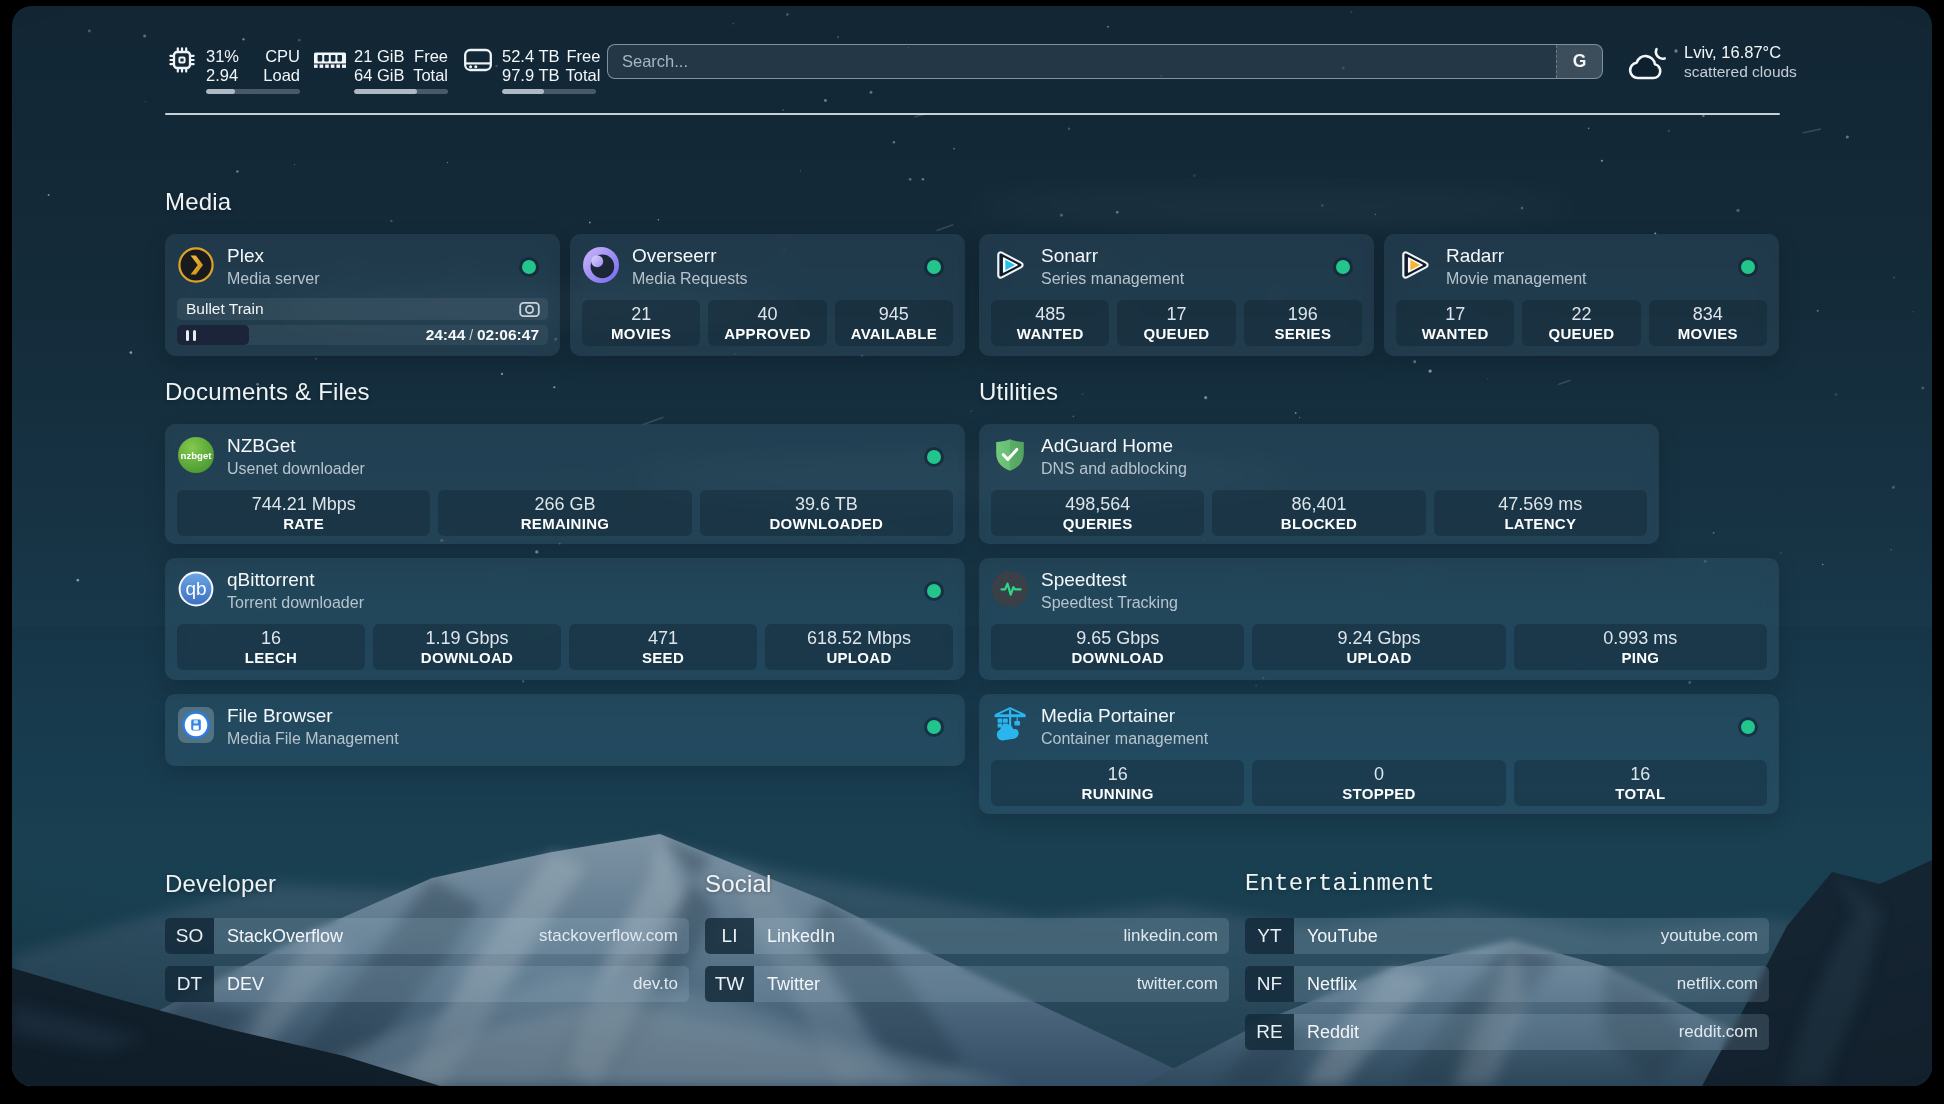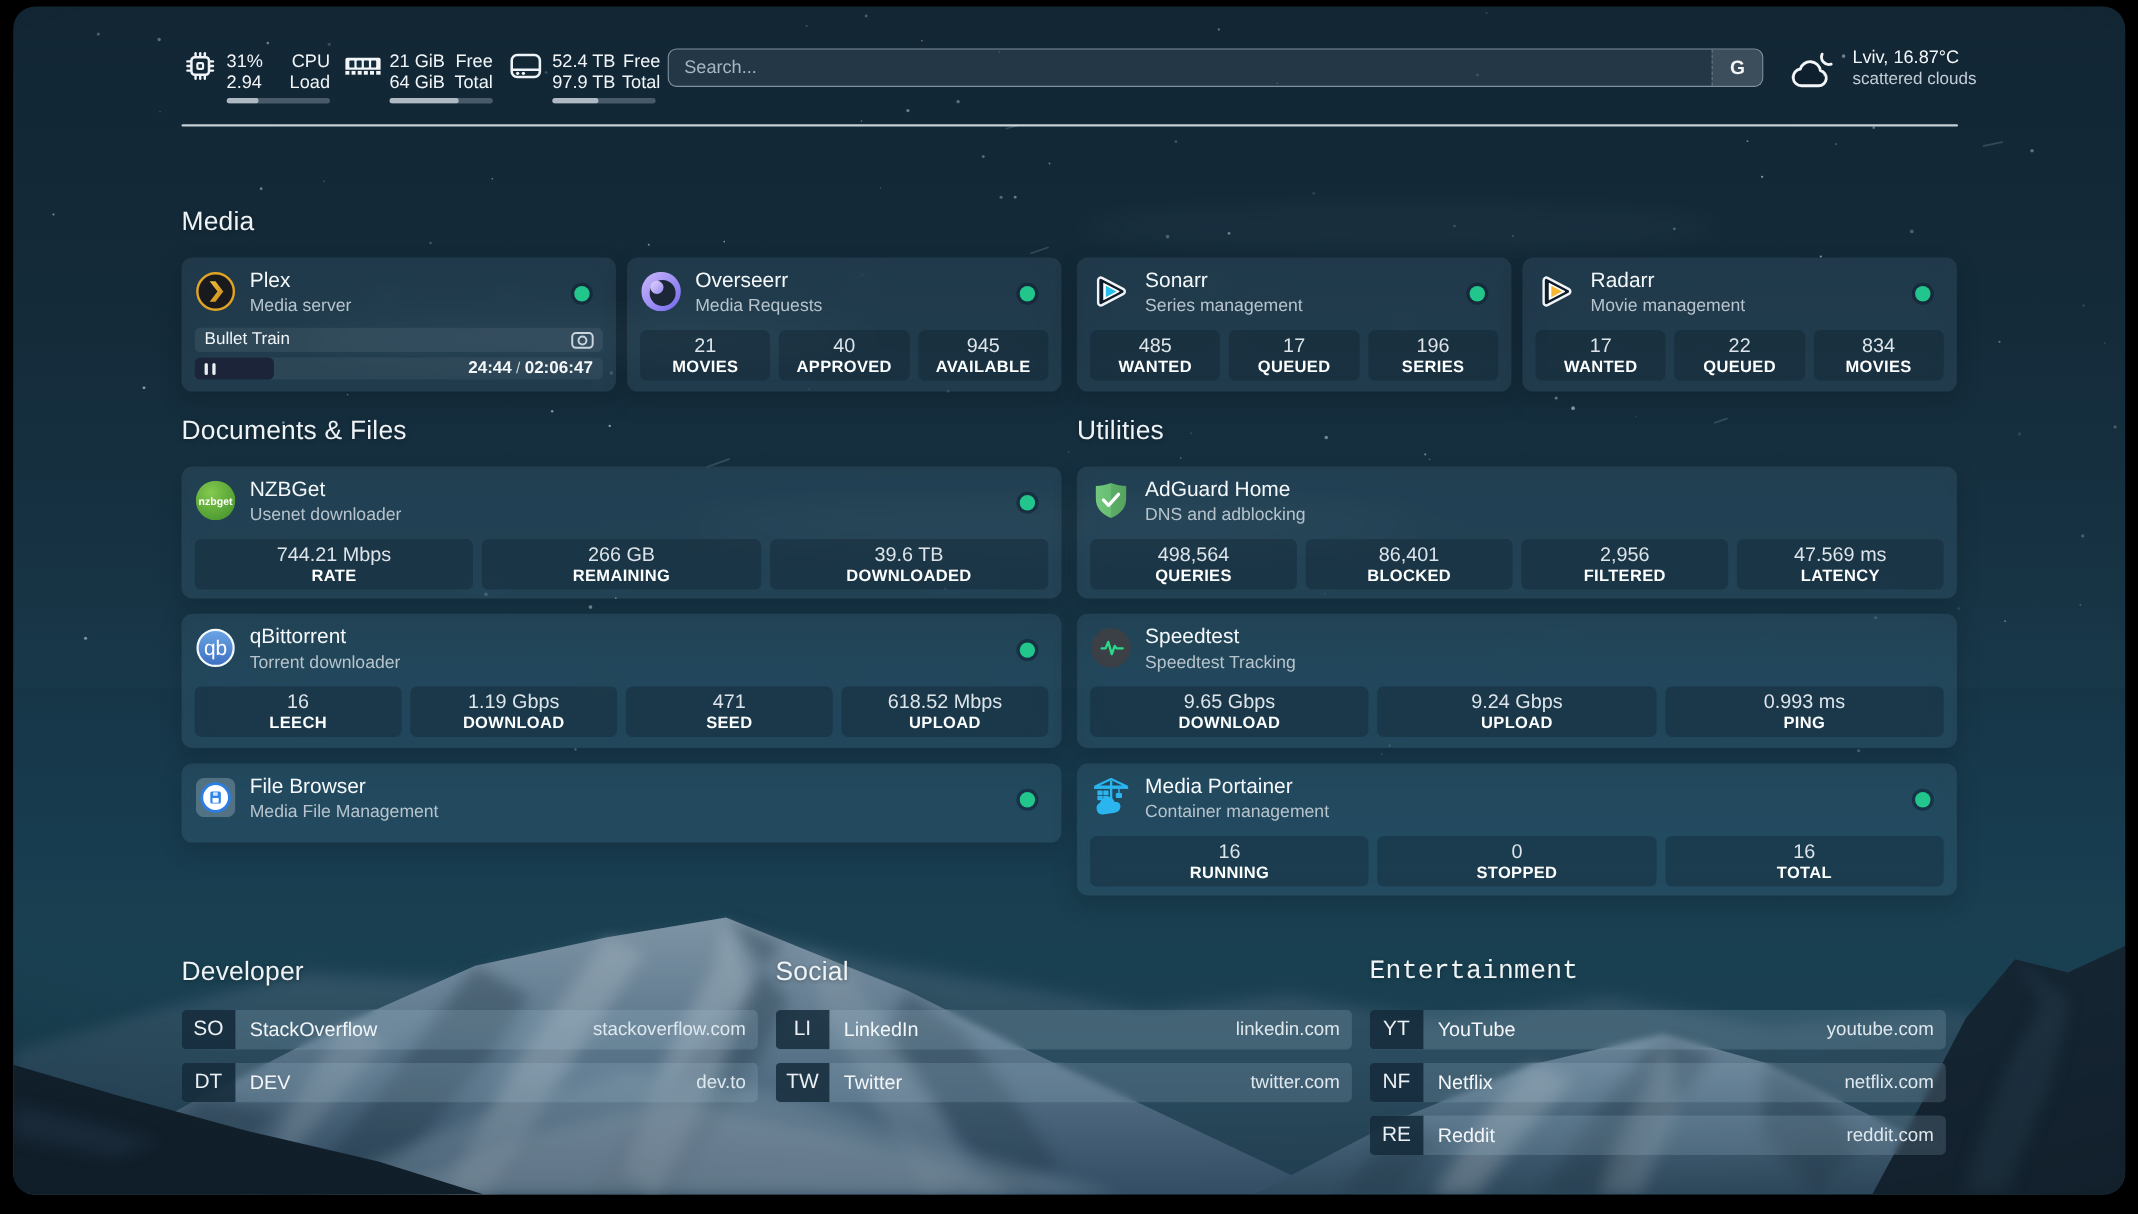--- a/index.html
+++ b/index.html
@@ -604,21 +604,21 @@
     <rect x="13.2" y="12.6" width="9.6" height="10.8" rx="1.4" fill="#2e86e8"></rect>
     <rect x="15.6" y="13.2" width="4.4" height="3.2" rx="0.6" fill="#cfe3fb"></rect>
     <rect x="15.2" y="18.4" width="5.6" height="4.4" rx="0.6" fill="#fff"></rect>
   </svg>
       </div>
       <div class="card-title">File Browser</div>
       <div class="card-sub">Media File Management</div>
       <div class="dot"></div>
     </div>
 
-  <div class="card" style="left:967px; top:418px; width:800px; height:120px;">
+  <div class="card" style="left:967px; top:418px; width:680px; height:120px;">
       <div class="card-icon">
         <svg width="36" height="36" viewBox="0 0 36 36" xmlns="http://www.w3.org/2000/svg">
     <defs>
             <linearGradient id="adg_i13" x1="0" y1="0" x2="1" y2="0">
       <stop offset="0" stop-color="#72ca7e"></stop>
               <stop offset="0.5" stop-color="#67bd72"></stop>
               <stop offset="0.5" stop-color="#5cae67"></stop>
               <stop offset="1" stop-color="#54a25f"></stop>
             </linearGradient>
           </defs>
@@ -629,24 +629,20 @@
       <div class="card-title">AdGuard Home</div>
       <div class="card-sub">DNS and adblocking</div>
       <div class="stats">
         <div class="stat">
           <div class="stat-v">498,564</div>
           <div class="stat-l">QUERIES</div>
         </div>
         <div class="stat">
           <div class="stat-v">86,401</div>
           <div class="stat-l">BLOCKED</div>
-        </div>
-        <div class="stat">
-          <div class="stat-v">2,956</div>
-          <div class="stat-l">FILTERED</div>
         </div>
         <div class="stat">
           <div class="stat-v">47.569 ms</div>
           <div class="stat-l">LATENCY</div>
         </div>
       </div>
     </div>
   <div class="card" style="left:967px; top:552px; width:800px; height:122px;">
       <div class="card-icon">
         <svg width="36" height="36" viewBox="0 0 36 36" xmlns="http://www.w3.org/2000/svg">

